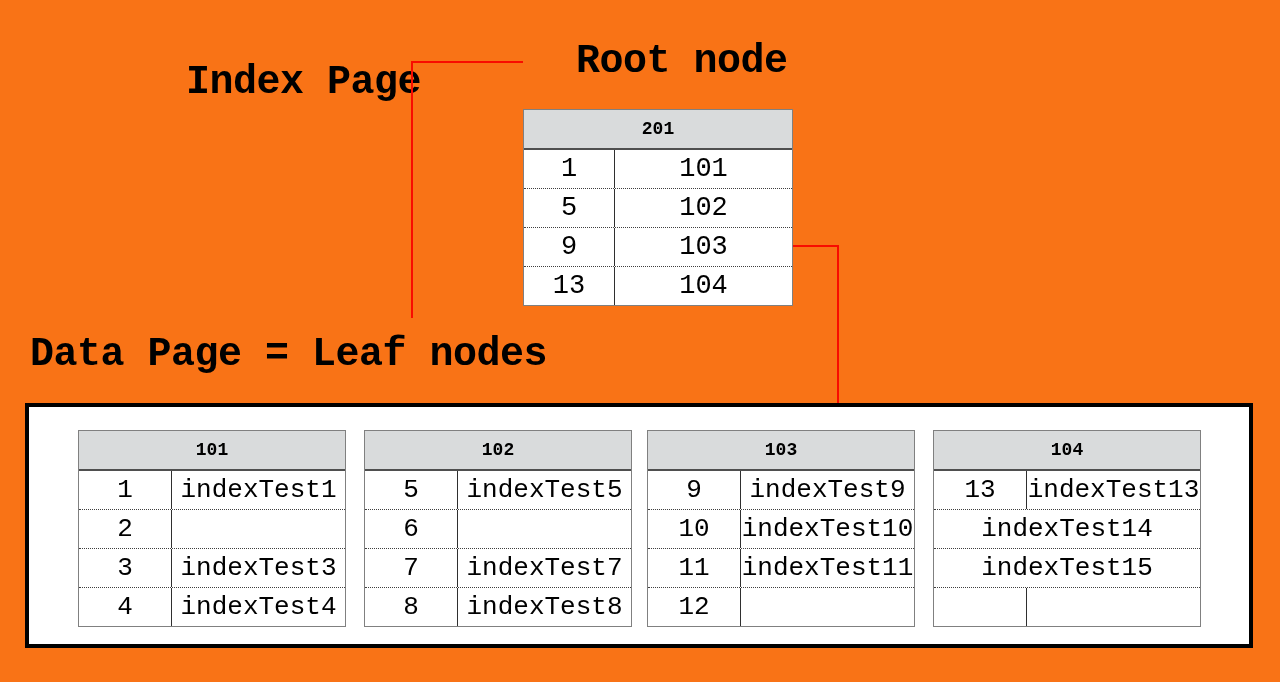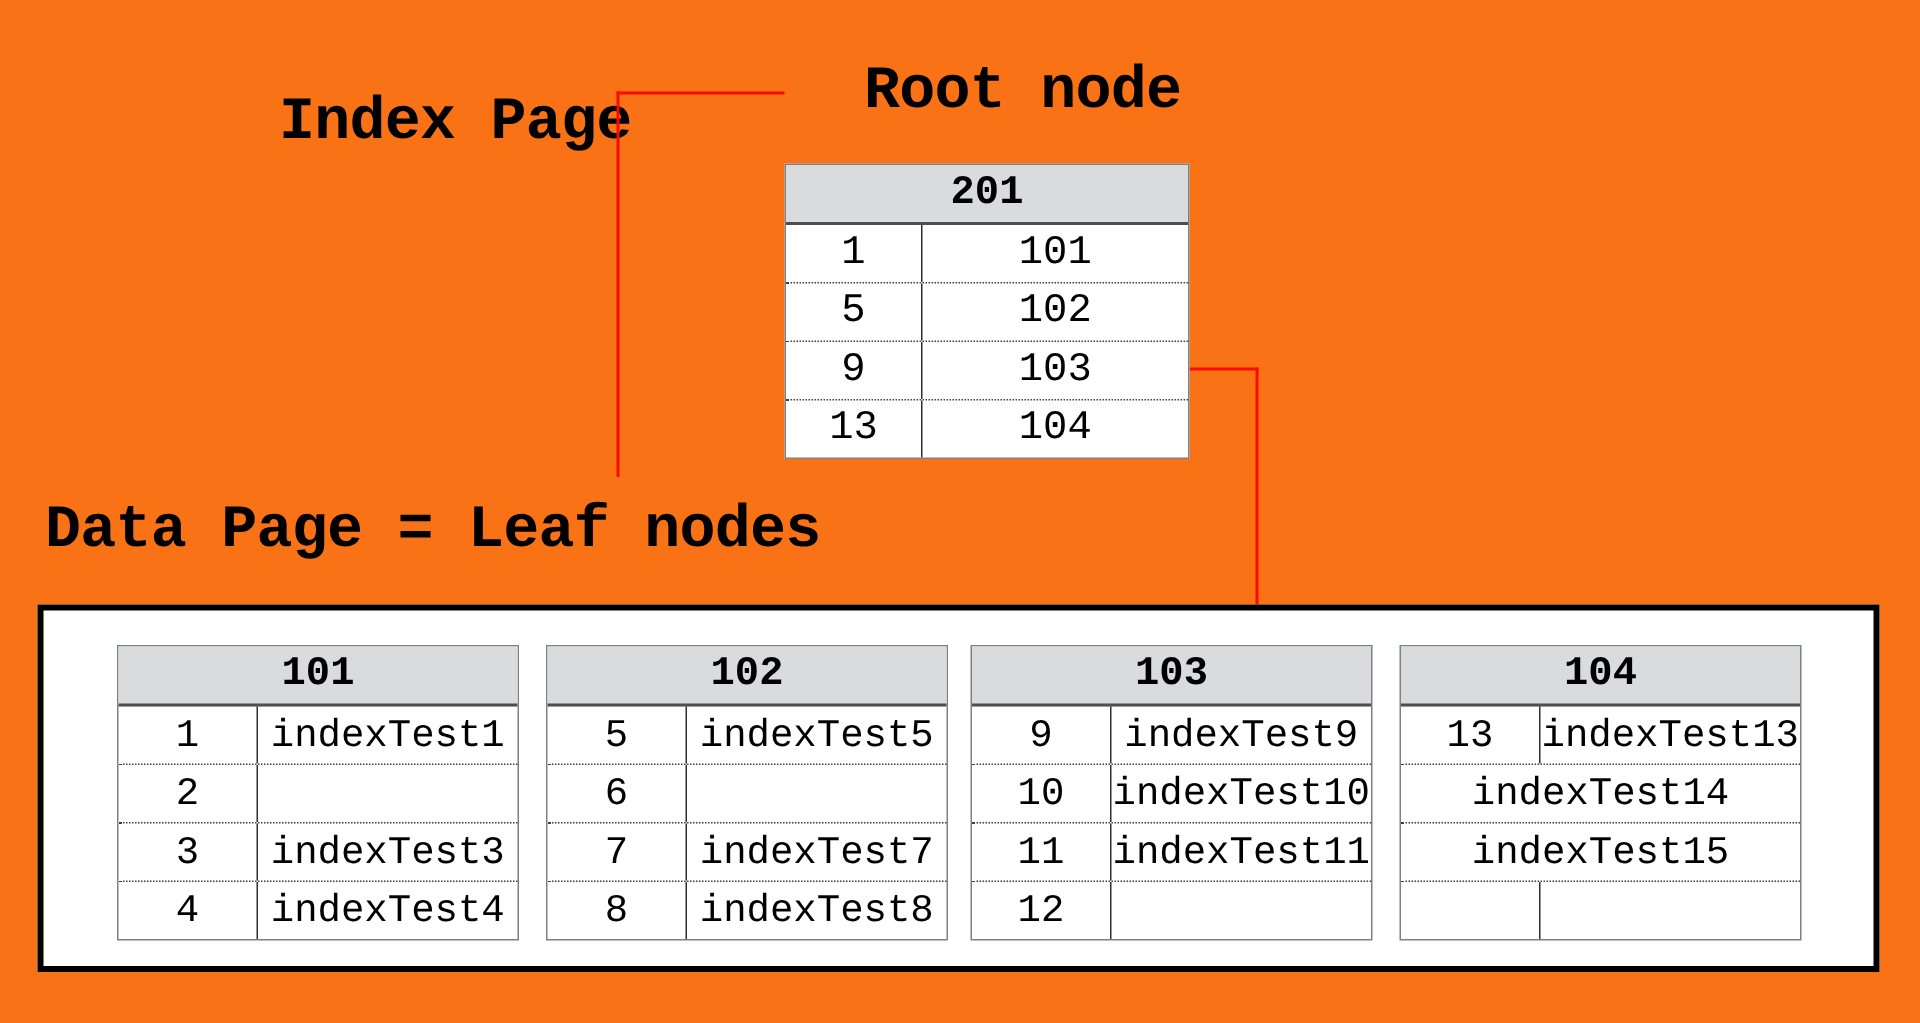--- a/index.html
+++ b/index.html
@@ -30,21 +30,21 @@
   
   .dtable {
     position:absolute; background:#ffffff;
     border:1.5px solid var(--tborder,#808080);
     box-sizing:border-box; color:#000;
   }
   .thead {
     height:38px; background:var(--hfill,#d9dbdc);
     border-bottom:2px solid #4f4f4f;
     display:flex; align-items:center; justify-content:center;
-    font-weight:bold; font-size:27px;
+    font-weight:bold; font-size:18px;
   }
   .trow { display:flex; height:38px; }
   .trow + .trow { border-top:1px dotted #3f3f3f; }
   .tcell { display:flex; align-items:center; justify-content:center; }
   .tcell.key { width:92px; border-right:1px solid #2f2f2f; flex:none; }
   .tcell.val { flex:1; }
 
   
   #root-table { left:523px; top:109px; width:270px; font-size:27px; }
   #root-table .tcell.key { width:90px; }

